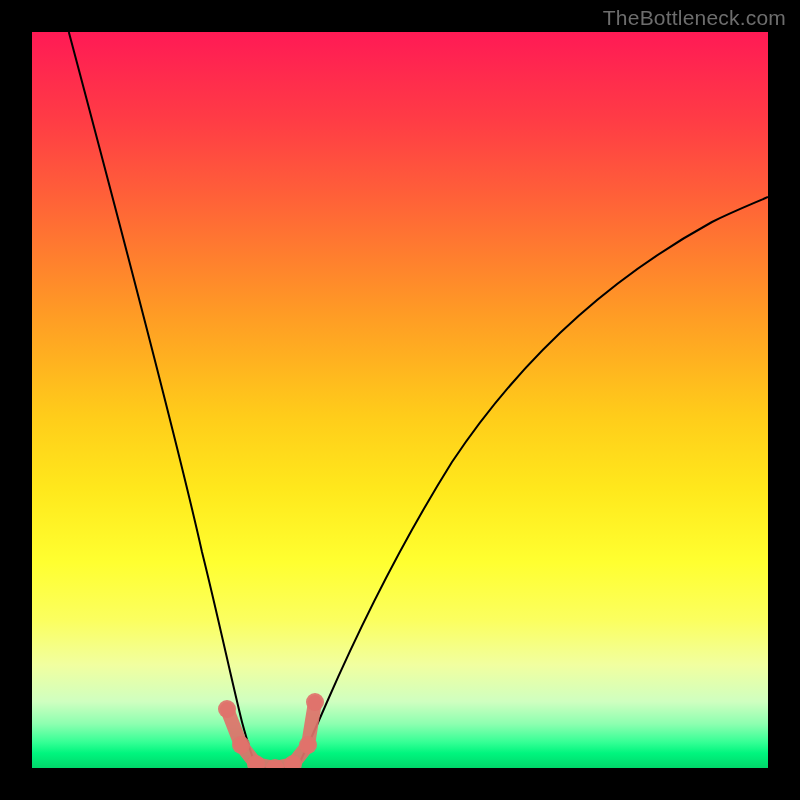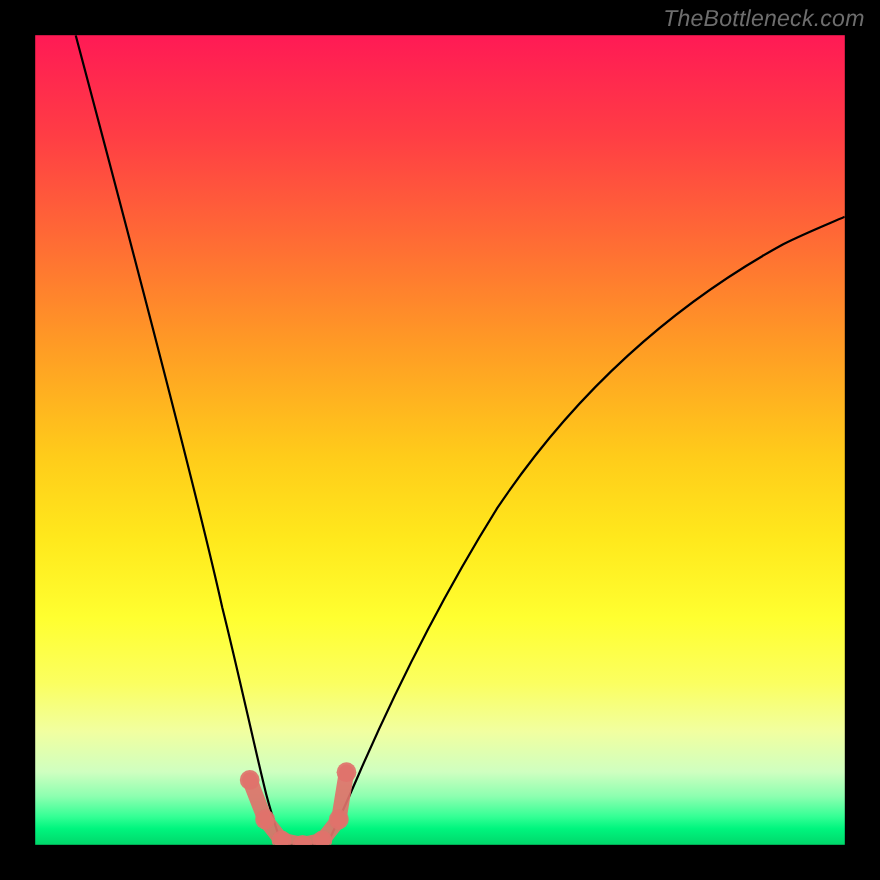--- a/index.html
+++ b/index.html
@@ -45,21 +45,20 @@
   }
   .watermark {
     position: absolute;
     top: 6px;
     right: 14px;
     color: #6d6d6d;
     font-size: 21px;
     letter-spacing: 0.2px;
     font-weight: 400;
     user-select: none;
-    font-style: italic;
   }
   svg.curves {
     position: absolute;
     left: 0;
     top: 0;
     width: 736px;
     height: 736px;
   }
   .curve {
     fill: none;

